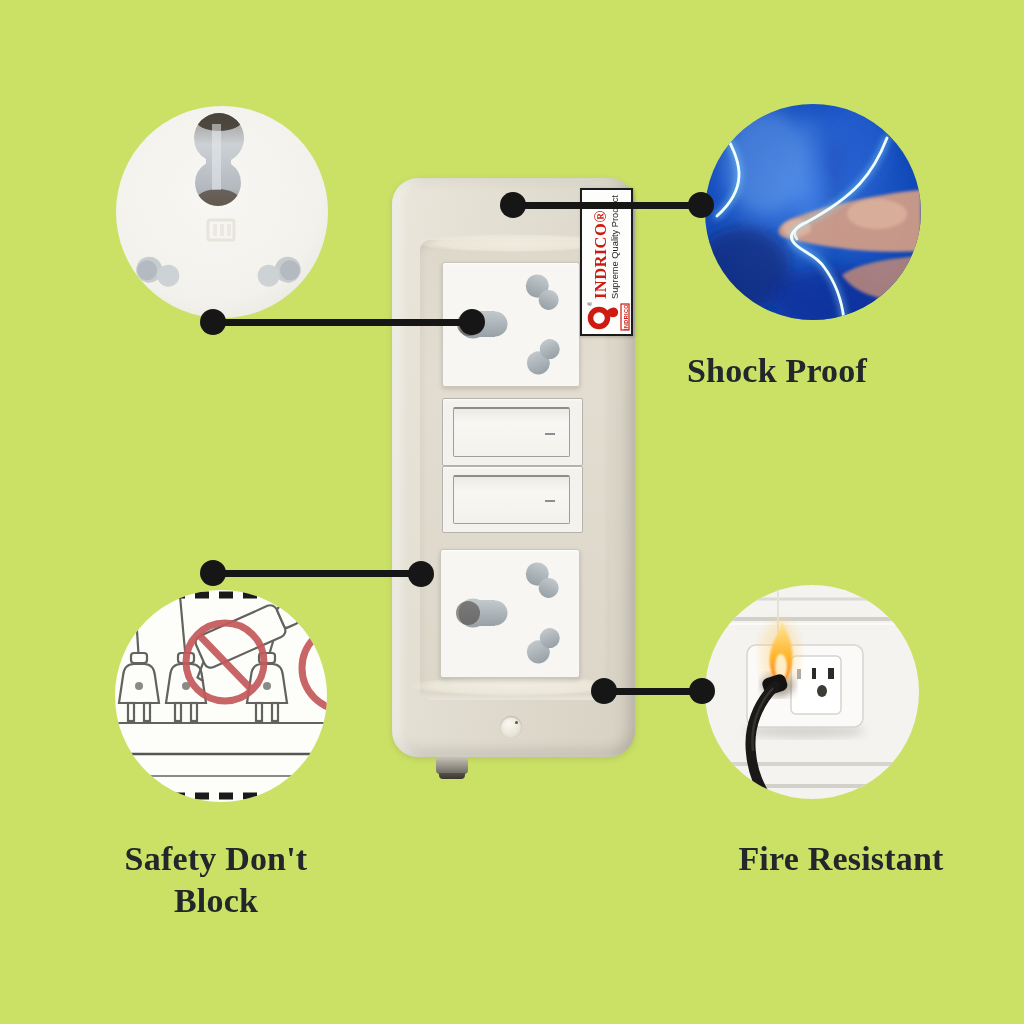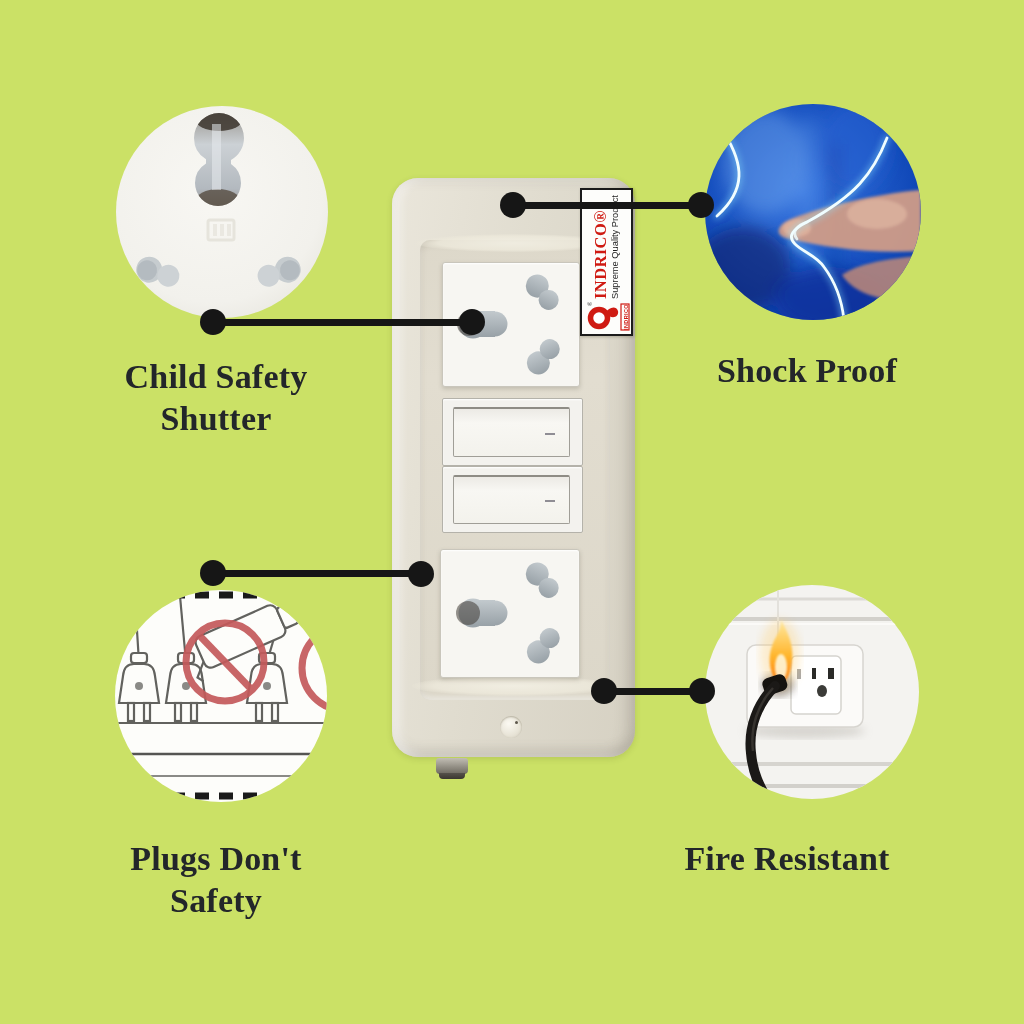--- a/index.html
+++ b/index.html
@@ -387,28 +387,24 @@
 
   <div class="callout-dot" style="left:200px;top:309px;"></div>
   <div class="callout-dot" style="left:459px;top:309px;"></div>
   <div class="callout-dot" style="left:500px;top:192px;"></div>
   <div class="callout-dot" style="left:688px;top:192px;"></div>
   <div class="callout-dot" style="left:200px;top:560px;"></div>
   <div class="callout-dot" style="left:408px;top:561px;"></div>
   <div class="callout-dot" style="left:591px;top:678px;"></div>
   <div class="callout-dot" style="left:689px;top:678px;"></div>
 
-  <div class="caption" style="left:56px;top:356px;">
-    <span>Child Safety</span>
-    <span>Shutter</span>
-  </div>
-  <div class="caption" style="left:647px;top:350px;">
+  <div class="caption" style="left:617px;top:350px;">
     <span>Shock Proof</span>
   </div>
   <div class="caption" style="left:56px;top:838px;">
-    <span>Plugs Don't</span>
-    <span>Safety</span>
-  </div>
-  <div class="caption" style="left:627px;top:838px;">
+    <span>Safety Don't</span>
+    <span>Block</span>
+  </div>
+  <div class="caption" style="left:681px;top:838px;">
     <span>Fire Resistant</span>
   </div>
 
 </div>
 
 </body></html>

